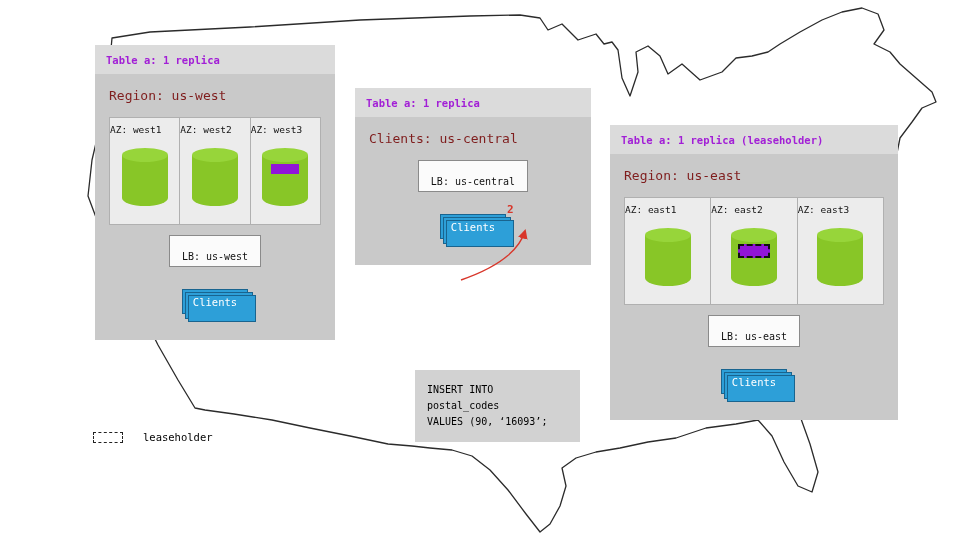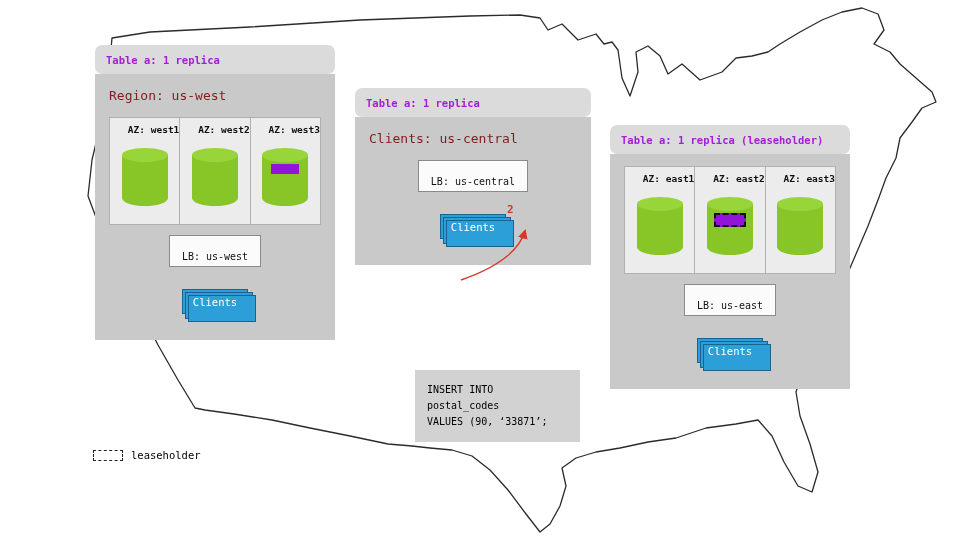--- a/index.html
+++ b/index.html
@@ -12,27 +12,26 @@
     color: #111;
   }
   #us-map { position: absolute; inset: 0; z-index: 0; }
   #us-map path { fill: #ffffff; stroke: #2b2b2b; stroke-width: 1.3; stroke-linejoin: round; }
 
   .panel { position: absolute; z-index: 2; }
   .titlebar {
     background: #dbdbdb; padding: 9px 11px 8px;
     font-size: 10.5px; font-weight: bold; color: var(--title-purple, #a21fd6);
     white-space: nowrap;
-    border-radius: 7px;
   }
   .panel-body { background: #c9c9c9; padding: 12px 14px 26px; }
   .region-label { font-size: 13px; color: #7f1d1d; margin: 2px 0 14px; }
 
   .az-row { display: flex; background: #ececec; border: 1px solid #b0b0b0; }
-  .az-cell { flex: 1 1 0; text-align: right; padding-top: 6px; font-weight: bold; }
+  .az-cell { flex: 1 1 0; text-align: left; padding-top: 6px; }
   .az-cell + .az-cell { border-left: 1px solid #b0b0b0; }
   .az-label { font-size: 9.5px; color: #111; white-space: nowrap; }
 
   .cylinder { position: relative; width: 46px; height: 58px; margin: 13px auto 18px; }
   .cyl-top { position: absolute; top: 0; left: 0; width: 100%; height: 14px; border-radius: 50%;
              background: var(--cyl-green-top, #97d53a); z-index: 2; }
   .cyl-body { position: absolute; top: 7px; bottom: 0; left: 0; width: 100%;
               background: var(--cyl-green, #88c627);
               border-radius: 0 0 23px 23px / 0 0 8px 8px; z-index: 1; }
   .replica-badge { position: absolute; z-index: 3; top: 16px; left: 50%; transform: translateX(-50%);
@@ -55,22 +54,22 @@
 
   #sql-note { position: absolute; left: 415px; top: 370px; width: 165px; z-index: 3;
               background: #d2d2d2; padding: 12px 12px; font-size: 10px; line-height: 1.6; color: #000; }
 
   #arrow-overlay { position: absolute; inset: 0; z-index: 4; pointer-events: none; }
   .arrow-line { stroke: var(--arrow-red, #d8362a); stroke-width: 1.4; fill: none; }
   .arrow-fill { fill: var(--arrow-red, #d8362a); }
   .arrow-label { fill: var(--arrow-red, #d8362a); font-size: 11px; font-weight: bold;
                  font-family: "DejaVu Sans Mono", monospace; }
 
-  #legend { position: absolute; left: 93px; top: 449px; z-index: 2;
-            display: flex; align-items: center; gap: 8px; }
+  #legend { position: absolute; left: 93px; top: 431px; z-index: 2;
+            display: flex; align-items: center; gap: 20px; }
   #legend .swatch { width: 30px; height: 11px; border: 1.5px dashed #222; background: #ffffff; }
   #legend .label { font-size: 10.5px; color: #000; }
 </style>
 </head>
 <body>
 
 <div id="canvas">
 
   <svg id="us-map" viewBox="0 0 960 540" aria-hidden="true">
     <path d="M112 38 L150 32 L250 27 L360 20 L470 16 L520 15 L540 18 L548 30 L562 24 L578 40 L596 34 L604 44 L612 42 L618 50 L622 78 L630 96 L638 72 L636 52 L648 46 L660 56 L668 74 L682 64 L700 80 L722 72 L736 58 L752 56 L768 52 L780 44 L800 32 L822 20 L842 12 L862 8 L878 14 L884 30 L874 44 L890 52 L900 64 L916 78 L932 92 L936 102 L922 108 L912 122 L900 138 L896 158 L886 178 L878 200 L868 226 L856 254 L844 282 L830 312 L816 342 L804 368 L796 392 L800 416 L810 444 L818 472 L812 492 L798 486 L784 462 L772 436 L758 420 L736 424 L706 428 L676 438 L648 442 L620 448 L596 452 L576 458 L562 468 L566 486 L560 506 L550 524 L540 532 L526 514 L508 490 L490 470 L472 456 L452 450 L430 448 L412 446 L388 444 L350 436 L310 428 L272 420 L234 414 L205 410 L195 408 L178 380 L158 345 L138 305 L118 265 L100 228 L88 196 L92 160 L100 126 L106 90 L110 60 Z"></path>
@@ -113,23 +112,24 @@
 
   <div class="panel" style="left:355px; top:88px; width:236px;">
     <div class="titlebar">Table a: 1 replica</div>
     <div class="panel-body">
       <div class="region-label">Clients: us-central</div>
       <div class="lb-box">LB: us-central</div>
       <div class="clients-stack">Clients</div>
     </div>
   </div>
 
-  <div class="panel" style="left:610px; top:125px; width:240px;">
+  <div class="panel" style="left:610px; top:125px; width:288px;">
     <div class="titlebar">Table a: 1 replica (leaseholder)</div>
     <div class="panel-body">
+      <div class="region-label">Region: us-east</div>
       <div class="az-row">
         <div class="az-cell">
           <div class="az-label">AZ: east1</div>
           <div class="cylinder">
             <div class="cyl-top"></div>
             <div class="cyl-body"></div>
 
           </div>
         </div>
         <div class="az-cell">
@@ -149,21 +149,21 @@
           </div>
         </div>
       </div>
       <div class="lb-box">LB: us-east</div>
       <div class="clients-stack">Clients</div>
     </div>
   </div>
 
   <div id="sql-note">
     <div>INSERT INTO postal_codes</div>
-    <div>VALUES (90, ‘33871’;</div>
+    <div>VALUES (90, ‘16093’;</div>
   </div>
 
   <svg id="arrow-overlay" viewBox="0 0 960 540" aria-hidden="true">
     <defs>
       <marker id="arrowhead" markerWidth="7" markerHeight="7" refX="5.5" refY="3.5" orient="auto">
         <path class="arrow-fill" d="M0,0 L7,3.5 L0,7 Z"></path>
       </marker>
     </defs>
     <path class="arrow-line" d="M 461 280 Q 516 261 525 231" marker-end="url(#arrowhead)"></path>
     <text class="arrow-label" x="507" y="213">2</text>

